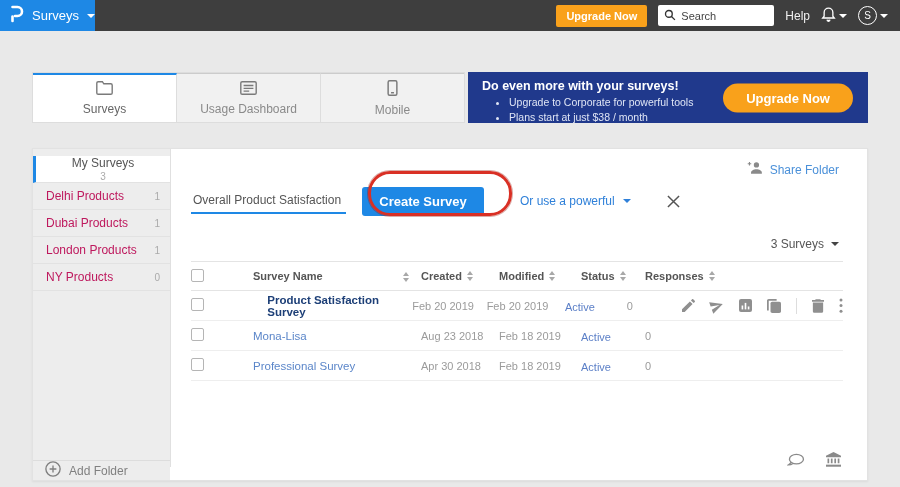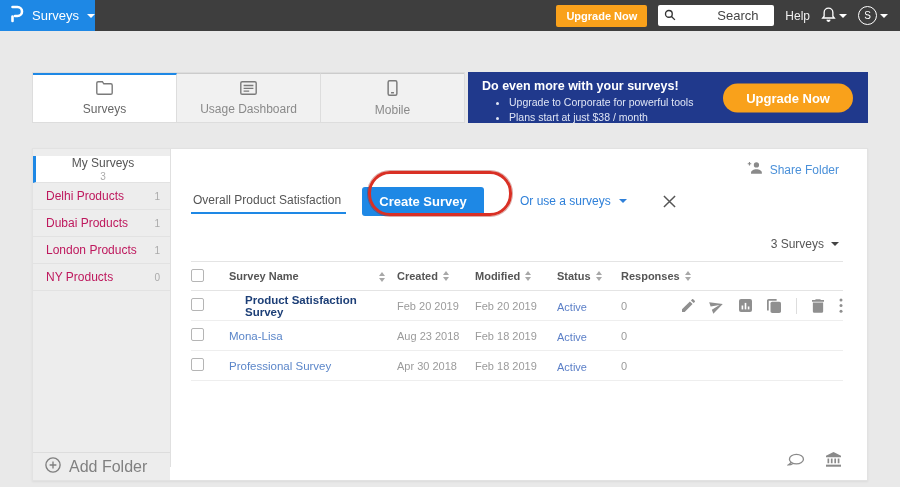--- a/index.html
+++ b/index.html
@@ -12,21 +12,21 @@
   }
   
   .topbar { position:absolute; top:0; left:0; width:900px; height:31px; background:#3e3e3e; display:flex; align-items:center; }
   .brand { width:95px; height:31px; background:#1e88e5; display:flex; align-items:center; gap:8px; padding-left:10px; cursor:pointer; }
   .brand-name { color:#fff; font-size:13px; }
   .caret { width:0; height:0; border-left:4px solid transparent; border-right:4px solid transparent; border-top:4px solid currentColor; display:inline-block; }
   .caret.white { color:#fff; }
   .topbar-right { margin-left:auto; display:flex; align-items:center; gap:11px; padding-right:12px; }
   .upg-top { background:#f9a11b; color:#fff; border:none; font-size:11px; font-weight:bold; padding:5px 10px; border-radius:2px; font-family:inherit; cursor:pointer; }
   .search { display:flex; align-items:center; background:#fff; border-radius:2px; height:21px; width:116px; padding:0 6px; gap:5px; }
-  .search input { border:0; outline:0; font-size:13px; width:100%; color:#333; background:transparent; font-family:inherit;margin-left:36px; }
+  .search input { border:0; outline:0; font-size:11px; width:100%; color:#333; background:transparent; font-family:inherit; }
   .search input::placeholder { color:#444; }
   .help { color:#f0f0f0; font-size:12px; cursor:pointer; }
   .iconbtn { display:flex; align-items:center; gap:3px; cursor:pointer; color:#fff; }
   .avatar { width:19px; height:19px; border:1.5px solid #fff; border-radius:50%; color:#fff; font-size:10px; display:flex; align-items:center; justify-content:center; }
   
   .tabstrip { position:absolute; left:32px; top:72px; width:433px; height:51px; display:flex; background:#f1f1f1; border:1px solid #ddd; }
   .tab { flex:1; display:flex; flex-direction:column; align-items:center; justify-content:center; gap:4px; border-right:1px solid #ddd; border-top:1px solid #ccc; color:#8a8a8a; font-size:12px; cursor:pointer; background:#f1f1f1; }
   .tab:last-child { border-right:none; }
   .tab.active { background:#fff; border-top:2px solid #1e88e5; color:#666; }
   
@@ -36,39 +36,39 @@
   .banner-cta { position:absolute; right:15px; top:50%; transform:translateY(-50%); background:#f9a11b; color:#fff; border:none; font-weight:bold; font-size:13px; padding:7px 23px; border-radius:16px; font-family:inherit; cursor:pointer; }
   
   .card { position:absolute; left:32px; top:148px; width:836px; height:333px; background:#fff; border:1px solid #e2e2e2; box-shadow:0 1px 2px rgba(0,0,0,.06); }
   
   .side { position:absolute; left:0; top:0; width:138px; height:318px; background:#ededed; border-right:1px solid #e0e0e0; padding-top:7px; }
   .side-item { height:27px; display:flex; align-items:center; padding:0 10px 0 13px; border-bottom:1px solid #e2e2e2; cursor:pointer; }
   .side-item .lbl { font-size:12px; color:#be185d; flex:1; }
   .side-item .cnt { font-size:10px; color:#aaa; }
   .side-item.active { background:#fff; border-left:3px solid #1e88e5; padding-left:10px;flex-direction:column; }
   .side-item.active .lbl { color:#555; }
-  .add-folder { position:absolute; bottom:0; left:0; width:137px; height:28px; border-top:1px solid #ddd; display:flex; align-items:center; gap:8px; padding-left:12px; color:#808080; font-size:16px; cursor:pointer; background:#ededed; }
+  .add-folder { position:absolute; bottom:0; left:0; width:137px; height:20px; border-top:1px solid #ddd; display:flex; align-items:center; gap:8px; padding-left:12px; color:#808080; font-size:12px; cursor:pointer; background:#ededed; }
   
   .main { position:absolute; left:138px; top:0; right:0; bottom:0; }
   .share { position:absolute; top:12px; right:28px; display:flex; align-items:center; gap:7px; font-size:12px; color:#4a90d9; cursor:pointer; }
   .create-row { position:absolute; top:30px; left:20px; right:20px; height:44px; display:flex; align-items:center; }
   .name-input { width:155px; border:0; border-bottom:2px solid #1e88e5; font-size:12px; color:#555; padding:5px 2px; outline:none; font-family:inherit; }
   .create-btn { margin-left:16px; background:#1e88e5; color:#ffffff; border:0; font-size:13px; font-weight:bold; width:122px; height:29px; border-radius:3px; font-family:inherit; cursor:pointer; }
   .tpl-link { margin-left:36px; color:#2f80d9; font-size:12px; display:flex; align-items:center; gap:8px; cursor:pointer; }
   .tpl-link .caret { color:#2f80d9; }
   .x-close { margin-left:36px; cursor:pointer; display:flex; align-items:center; }
   .annotation { position:absolute; left:197px; top:22px; width:144px; height:45px; border:3px solid #d93025; border-radius:22px; pointer-events:none; box-shadow:0 0 0 1px rgba(150,20,10,.35); }
   .count-dd { position:absolute; top:88px; right:28px; font-size:12px; color:#555; display:flex; align-items:center; gap:7px; cursor:pointer; }
   .count-dd .caret { color:#444; }
   
   .table { position:absolute; left:20px; right:24px; top:112px; }
   .thead { display:flex; align-items:center; height:30px; border-top:1px solid #e4e4e4; border-bottom:1px solid #e4e4e4; font-size:11px; font-weight:bold; color:#555; }
   .trow { display:flex; align-items:center; height:30px; border-bottom:1px solid #eee; }
   .col-cb { width:38px; }
-  .col-name { width:168px; display:flex; justify-content:space-between; align-items:flex-end; padding-right:12px; }
+  .col-name { width:168px; display:flex; justify-content:space-between; align-items:flex-end; padding-right:12px;margin-left:24px; }
   .col-created { width:78px; }
   .col-modified { width:82px; }
   .col-status { width:50px; }
   .col-resp { width:72px; padding-left:14px; }
   .col-actions { flex:1; display:flex; justify-content:flex-end; align-items:center; gap:15px; }
   .hcell { display:flex; align-items:center; gap:5px; }
   .cb { width:13px; height:13px; border:1.5px solid #b5b5b5; border-radius:2px; background:#fff; display:inline-block; cursor:pointer; }
   .sort { display:inline-block; cursor:pointer; }
   .sort::before { content:""; display:block; border-left:3.5px solid transparent; border-right:3.5px solid transparent; border-bottom:4px solid #a8a8a8; margin-bottom:2px; }
   .sort::after { content:""; display:block; border-left:3.5px solid transparent; border-right:3.5px solid transparent; border-top:4px solid #a8a8a8; }
@@ -205,21 +205,21 @@
             <path d="M2.2 3h4.6M4.5.7v4.6" stroke="#8a8a8a" stroke-width="1.5" fill="none"></path>
           </svg>
       </span>
       <span>Share Folder</span>
     </div>
 
     <div class="create-row">
       <input class="name-input" type="text" value="Overall Product Satisfaction" style="">
       <button class="create-btn">Create Survey</button>
       <span class="tpl-link">
-        <span>Or use a surveys</span>
+        <span>Or use a powerful</span>
         <span class="caret"></span>
       </span>
       <span class="x-close">
         <svg width="13" height="13" viewBox="0 0 14 14" stroke="#555" stroke-width="1.6" fill="none">
             <path d="M1 1l12 12M13 1L1 13"></path>
           </svg>
       </span>
     </div>
     <div class="annotation"></div>
 

